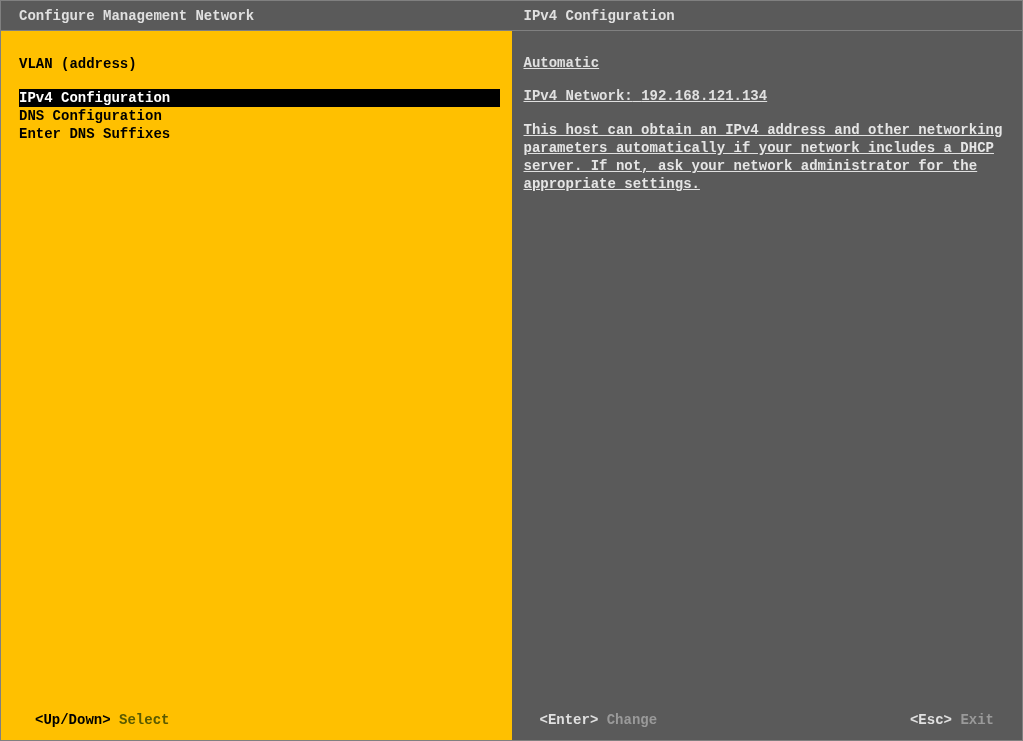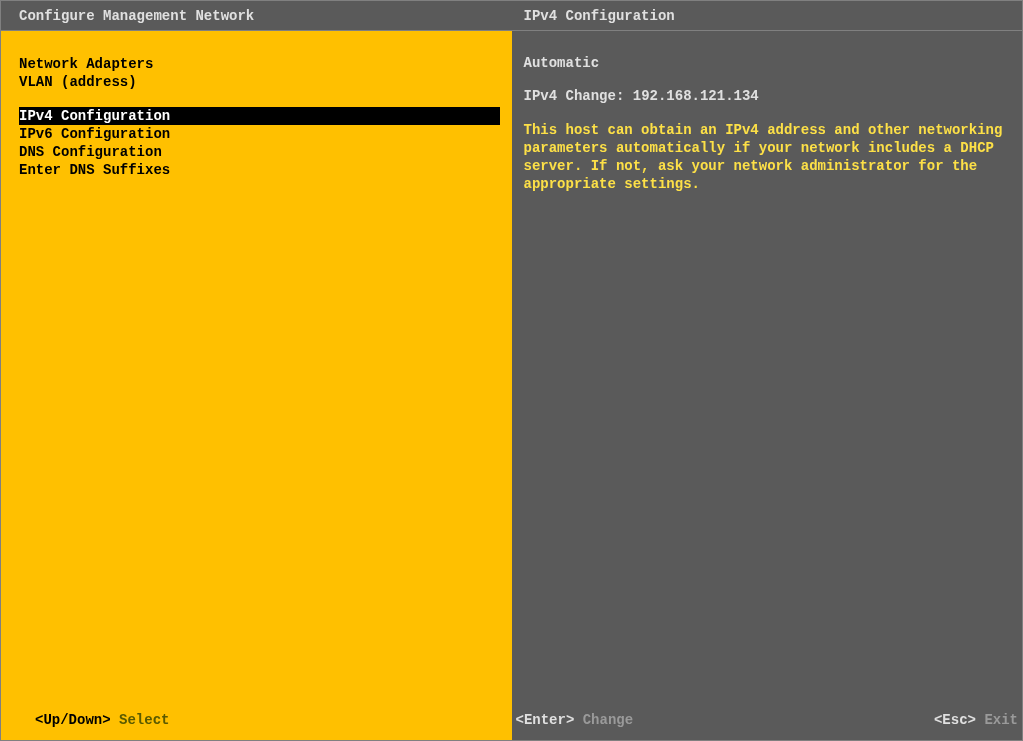--- a/index.html
+++ b/index.html
@@ -58,20 +58,21 @@
     }
     .left-content {
       flex: 1;
       padding: 24px 0 0 0;
       color: #000;
     }
     .right-content {
       flex: 1;
       padding: 24px 12px 0 12px;
       color: #e0e0e0;
+      text-decoration: underline;
     }
     .menu-group {
       margin-bottom: 16px;
     }
     .menu-item {
       padding: 0 12px 0 18px;
       line-height: 18px;
       white-space: pre;
     }
     .menu-item.selected {
@@ -85,29 +86,29 @@
       margin-bottom: 16px;
     }
     .detail-line {
       line-height: 18px;
       white-space: pre;
     }
     .detail-group {
       margin-bottom: 16px;
     }
     .help-text {
-      color: #fde047;
+      color: #e5e5e5;
       line-height: 18px;
     }
     .footer {
       position: absolute;
       bottom: 12px;
       left: 0;
       right: 0;
-      padding: 0 4px;
+      padding: 0 28px;
       display: flex;
       justify-content: space-between;
     }
     .left-footer {
       padding: 0 34px;
     }
     .footer-item {
       white-space: pre;
     }
     .key-hint {
@@ -126,42 +127,40 @@
 </head>
 <body>
 
 <div class="container">
   <div class="left-panel">
     <div class="left-header">
       <span>Configure Management Network</span>
     </div>
     <div class="left-content">
       <div class="menu-group">
-        <div class="menu-item">Network Adapters</div>
         <div class="menu-item">VLAN (address)</div>
       </div>
       <div class="menu-group">
         <div class="menu-item selected">IPv4 Configuration</div>
-        <div class="menu-item">IPv6 Configuration</div>
         <div class="menu-item">DNS Configuration</div>
         <div class="menu-item">Enter DNS Suffixes</div>
       </div>
     </div>
     <div class="footer left-footer">
       <div class="footer-item"><span class="key-hint">&lt;Up/Down&gt;</span> <span class="key-action">Select</span></div>
     </div>
   </div>
   <div class="right-panel">
     <div class="right-header">
       <span>IPv4 Configuration</span>
     </div>
     <div class="right-content">
       <div class="detail-mode">Automatic</div>
       <div class="detail-group">
-        <div class="detail-line"><span>IPv4 Change:</span> <span>192.168.121.134</span></div>
+        <div class="detail-line"><span>IPv4 Network:</span> <span>192.168.121.134</span></div>
       </div>
       <div class="help-text">This host can obtain an IPv4 address and other networking parameters automatically if your network includes a DHCP server. If not, ask your network administrator for the appropriate settings.</div>
     </div>
     <div class="footer">
       <div class="footer-item"><span class="right-key-hint">&lt;Enter&gt;</span> <span class="right-key-action">Change</span></div>
       <div class="footer-item"><span class="right-key-hint">&lt;Esc&gt;</span> <span class="right-key-action">Exit</span></div>
     </div>
   </div>
 </div>
 

